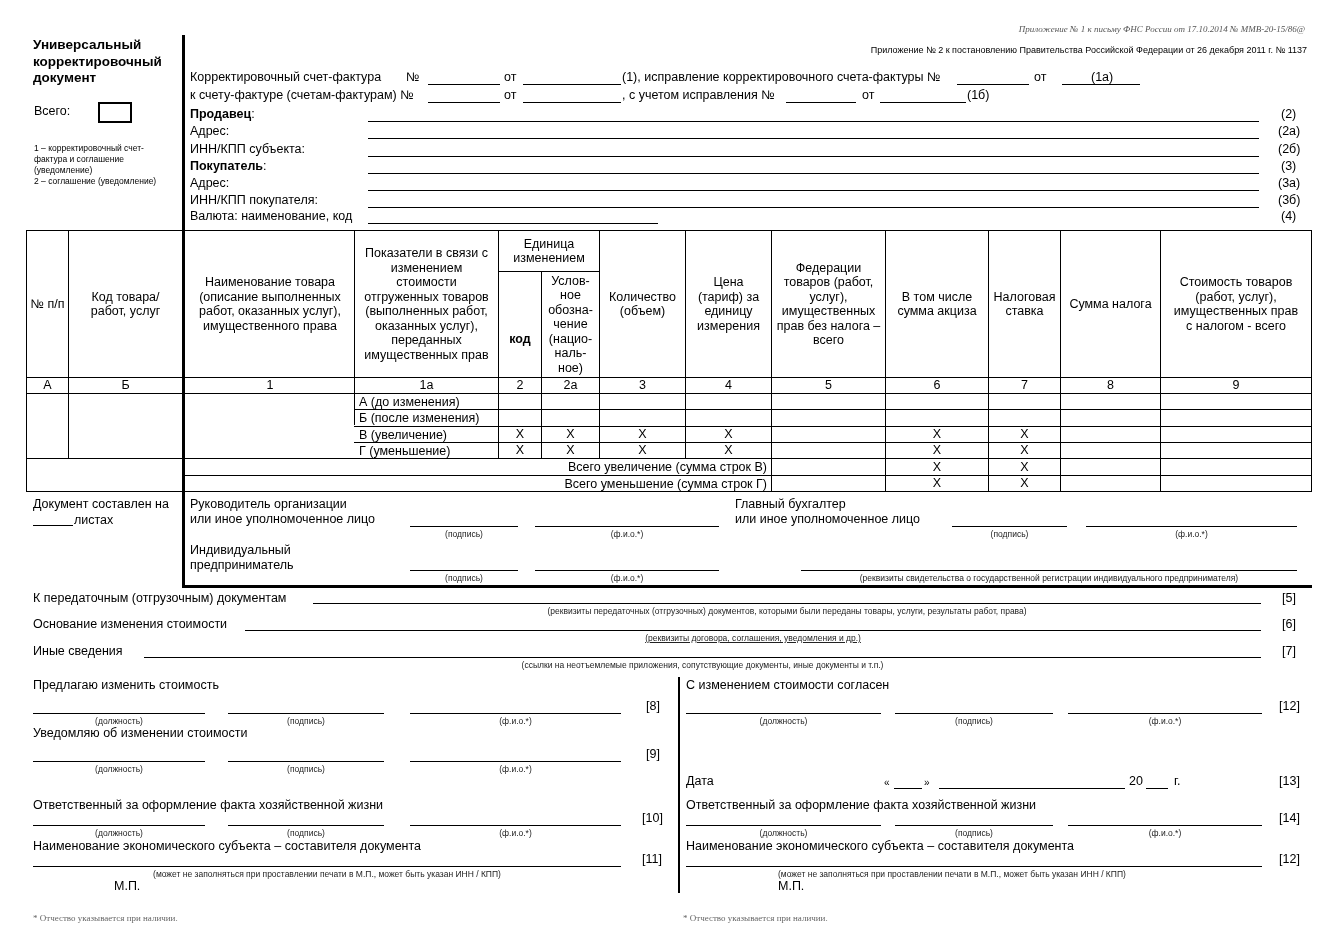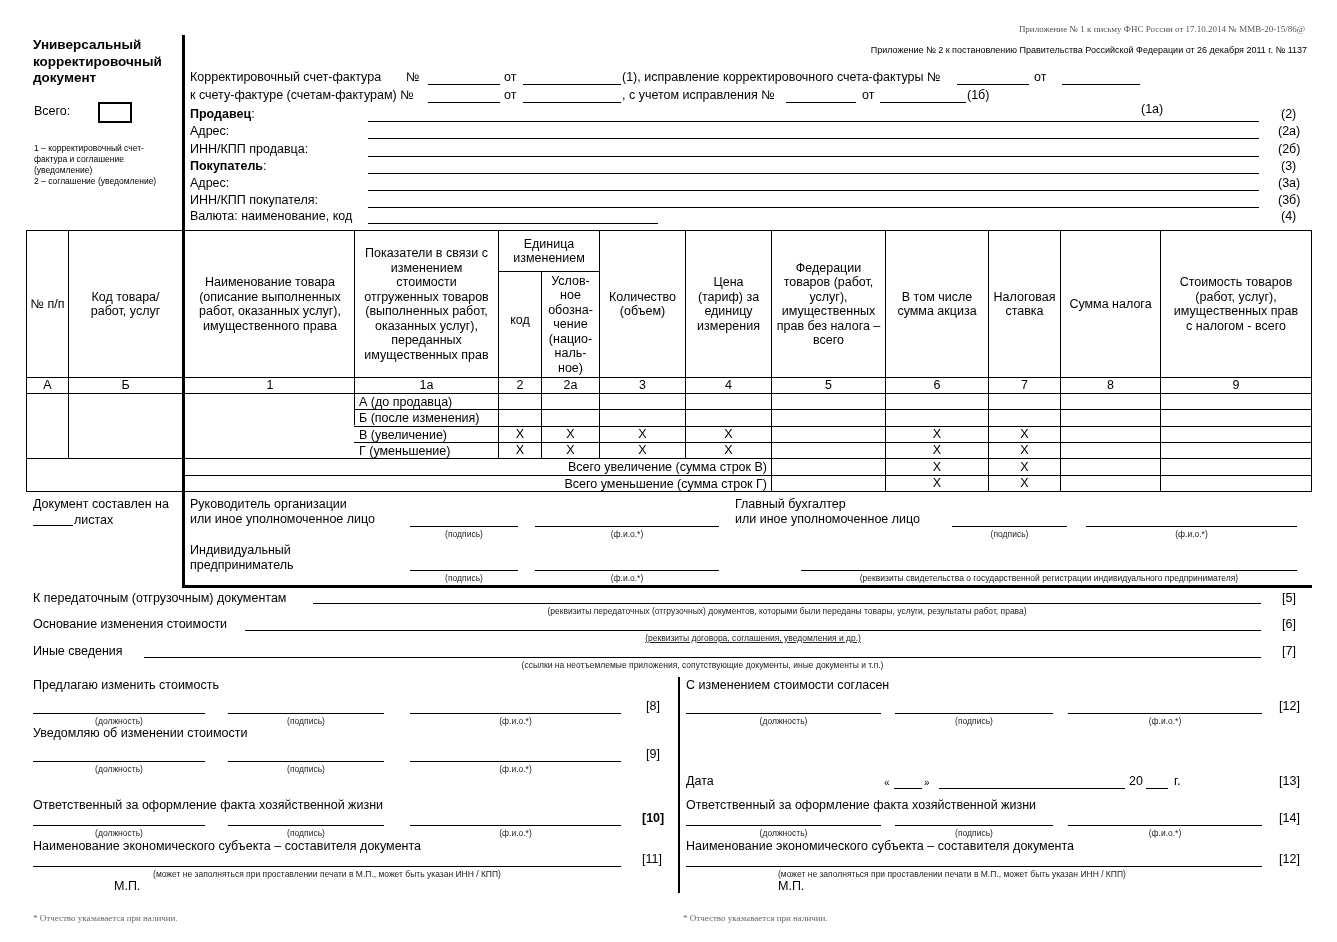--- a/index.html
+++ b/index.html
@@ -2,21 +2,21 @@
 <html><head>
 <meta charset="utf-8">
 <style>
   * { box-sizing: border-box; margin: 0; padding: 0; }
   html, body { width: 1337px; height: 942px; background: #fff; overflow: hidden; }
   body { position: relative; font-family: "Liberation Sans", sans-serif; color: #000; font-size: 12.5px; }
   .abs { position: absolute; white-space: nowrap; }
   .t { font-size: 12.5px; line-height: 15px; }
   .tiny { font-size: 8.5px; line-height: 10px; color: #222; }
   .small { font-size: 9px; line-height: 11px; }
-  .ital { font-family: "Liberation Serif", serif; font-size: 9px; color: #555; }
+  .ital { font-family: "Liberation Serif", serif; font-style: italic; font-size: 9px; color: #555; }
   .serif-note { font-family: "Liberation Serif", serif; font-size: 9px; color: #666; }
   .bold { font-weight: bold; }
   .hline { position: absolute; height: 0; border-top: 1px solid #000; }
   .vline { position: absolute; width: 0; border-left: 1px solid #000; }
   .thickv { position: absolute; width: 3px; background: #000; }
   .thickh { position: absolute; height: 3px; background: #000; }
   .center { text-align: center; }
   .right { text-align: right; }
   .cell { position: absolute; display: flex; align-items: center; justify-content: center; text-align: center; font-size: 12.5px; line-height: 14.5px; white-space: normal; }
   .field { position: absolute; border-bottom: 1px solid #000; height: 14px; }
@@ -46,41 +46,41 @@
 
 <div class="abs t" style="left:190px; top:70px;">Корректировочный счет-фактура</div>
 <div class="abs t" style="left:406px; top:70px;">№</div>
 <div class="field" style="left:428px; top:71px; width:72px;"></div>
 <div class="abs t" style="left:504px; top:70px;">от</div>
 <div class="field" style="left:523px; top:71px; width:98px;"></div>
 <div class="abs t" style="left:622px; top:70px;">(1), исправление корректировочного счета-фактуры №</div>
 <div class="field" style="left:957px; top:71px; width:72px;"></div>
 <div class="abs t" style="left:1034px; top:70px;">от</div>
 <div class="field" style="left:1062px; top:71px; width:78px;"></div>
-<div class="abs t" style="left:1141px; top:70px;margin-top:32px;">(1а)</div>
+<div class="abs t" style="left:1091px; top:70px;">(1а)</div>
 
 <div class="abs t" style="left:190px; top:88px;">к счету-фактуре (счетам-фактурам) №</div>
 <div class="field" style="left:428px; top:89px; width:72px;"></div>
 <div class="abs t" style="left:504px; top:88px;">от</div>
 <div class="field" style="left:523px; top:89px; width:98px;"></div>
 <div class="abs t" style="left:622px; top:88px;">, с учетом исправления №</div>
 <div class="field" style="left:786px; top:89px; width:70px;"></div>
 <div class="abs t" style="left:862px; top:88px;">от</div>
 <div class="field" style="left:880px; top:89px; width:86px;"></div>
 <div class="abs t" style="left:967px; top:88px;">(1б)</div>
 
 <div class="abs t" style="left:190px; top:107px;"><span class="bold">Продавец</span><span>:</span></div>
 <div class="field" style="left:368px; top:108px; width:891px;"></div>
 <div class="abs t" style="left:1281px; top:107px;">(2)</div>
 
 <div class="abs t" style="left:190px; top:124px;">Адрес:</div>
 <div class="field" style="left:368px; top:125px; width:891px;"></div>
 <div class="abs t" style="left:1278px; top:124px;">(2а)</div>
 
-<div class="abs t" style="left:190px; top:142px;">ИНН/КПП продавца:</div>
+<div class="abs t" style="left:190px; top:142px;">ИНН/КПП субъекта:</div>
 <div class="field" style="left:368px; top:143px; width:891px;"></div>
 <div class="abs t" style="left:1278px; top:142px;">(2б)</div>
 
 <div class="abs t" style="left:190px; top:159px;"><span class="bold">Покупатель</span><span>:</span></div>
 <div class="field" style="left:368px; top:160px; width:891px;"></div>
 <div class="abs t" style="left:1281px; top:159px;">(3)</div>
 
 <div class="abs t" style="left:190px; top:176px;">Адрес:</div>
 <div class="field" style="left:368px; top:177px; width:891px;"></div>
 <div class="abs t" style="left:1278px; top:176px;">(3а)</div>
@@ -112,21 +112,21 @@
 
 <div class="vline" style="left:498px; top:393px; height:65px;"></div>
 
 <div class="hline" style="left:498px; top:271px; width:101px;"></div>
 
 <div class="cell" style="left:27px; top:231px; width:41px; height:146px;">№ п/п</div>
 <div class="cell" style="left:69px; top:231px; width:113px; height:146px; padding:0 8px;">Код товара/ работ, услуг</div>
 <div class="cell" style="left:186px; top:231px; width:168px; height:146px; padding:0 6px;">Наименование товара (описание выполненных работ, оказанных услуг), имущественного права</div>
 <div class="cell" style="left:355px; top:231px; width:143px; height:146px; padding:0 4px;">Показатели в связи с изменением стоимости отгруженных товаров (выполненных работ, оказанных услуг), переданных имущественных прав</div>
 <div class="cell" style="left:499px; top:231px; width:100px; height:40px; padding:0 12px;">Единица изменением</div>
-<div class="cell" style="left:499px; top:268px; width:42px; height:105px;">код</div>
+<div class="cell" style="left:499px; top:287px; width:42px; height:105px;font-weight:bold;">код</div>
 <div class="cell" style="left:542px; top:272px; width:57px; height:105px; padding:0 6px;">Услов-ное обозна-чение (нацио-наль-ное)</div>
 <div class="cell" style="left:600px; top:231px; width:85px; height:146px; padding:0 4px;">Количество (объем)</div>
 <div class="cell" style="left:686px; top:231px; width:85px; height:146px; padding:0 4px;">Цена (тариф) за единицу измерения</div>
 <div class="cell" style="left:772px; top:231px; width:113px; height:146px; padding:0 4px;">Федерации товаров (работ, услуг), имущественных прав без налога – всего</div>
 <div class="cell" style="left:886px; top:231px; width:102px; height:146px; padding:0 10px;">В том числе сумма акциза</div>
 <div class="cell" style="left:989px; top:231px; width:71px; height:146px; padding:0 2px;">Налоговая ставка</div>
 <div class="cell" style="left:1061px; top:231px; width:99px; height:146px;">Сумма налога</div>
 <div class="cell" style="left:1161px; top:231px; width:150px; height:146px; padding:0 8px;">Стоимость товаров (работ, услуг), имущественных прав с налогом - всего</div>
 
 <div class="hline" style="left:26px; top:377px; width:1286px;"></div>
@@ -145,21 +145,21 @@
 <div class="cell" style="left:1061px; top:378px; width:99px; height:15px;">8</div>
 <div class="cell" style="left:1161px; top:378px; width:150px; height:15px;">9</div>
 
 <div class="hline" style="left:354px; top:409px; width:958px;"></div>
 <div class="hline" style="left:354px; top:426px; width:958px;"></div>
 <div class="hline" style="left:354px; top:442px; width:958px;"></div>
 <div class="hline" style="left:26px; top:458px; width:1286px;"></div>
 <div class="hline" style="left:184px; top:475px; width:1128px;"></div>
 
 <div>
-  <div class="abs t" style="left:359px; top:395px;">А (до продавца)</div>
+  <div class="abs t" style="left:359px; top:395px;">А (до изменения)</div>
   <div class="cell" style="left:499px; top:394px; width:42px; height:15px;"></div>
   <div class="cell" style="left:542px; top:394px; width:57px; height:15px;"></div>
   <div class="cell" style="left:600px; top:394px; width:85px; height:15px;"></div>
   <div class="cell" style="left:686px; top:394px; width:85px; height:15px;"></div>
   <div class="cell" style="left:772px; top:394px; width:113px; height:15px;"></div>
   <div class="cell" style="left:886px; top:394px; width:102px; height:15px;"></div>
   <div class="cell" style="left:989px; top:394px; width:71px; height:15px;"></div>
   <div class="cell" style="left:1061px; top:394px; width:99px; height:15px;"></div>
   <div class="cell" style="left:1161px; top:394px; width:150px; height:15px;"></div>
 </div>
@@ -281,21 +281,21 @@
 <div class="abs tiny center" style="left:410px; top:764px; width:211px;">(ф.и.о.*)</div>
 <div class="abs t" style="left:646px; top:747px;">[9]</div>
 
 <div class="abs t" style="left:33px; top:798px;">Ответственный за оформление факта хозяйственной жизни</div>
 <div class="field" style="left:33px; top:812px; width:172px;"></div>
 <div class="abs tiny center" style="left:33px; top:828px; width:172px;">(должность)</div>
 <div class="field" style="left:228px; top:812px; width:156px;"></div>
 <div class="abs tiny center" style="left:228px; top:828px; width:156px;">(подпись)</div>
 <div class="field" style="left:410px; top:812px; width:211px;"></div>
 <div class="abs tiny center" style="left:410px; top:828px; width:211px;">(ф.и.о.*)</div>
-<div class="abs t" style="left:642px; top:811px;font-weight:bold;">[10]</div>
+<div class="abs t" style="left:642px; top:811px;">[10]</div>
 
 <div class="abs t" style="left:33px; top:839px;">Наименование экономического субъекта – составителя документа</div>
 <div class="field" style="left:33px; top:853px; width:588px;"></div>
 <div class="abs tiny center" style="left:33px; top:869px; width:588px;">(может не заполняться при проставлении печати в М.П., может быть указан ИНН / КПП)</div>
 <div class="abs t" style="left:642px; top:852px;">[11]</div>
 <div class="abs t" style="left:114px; top:879px;">М.П.</div>
 
 <div class="abs serif-note" style="left:33px; top:913px;">* Отчество указывается при наличии.</div>
 
 <div class="abs t" style="left:686px; top:678px;">С изменением стоимости согласен</div>

